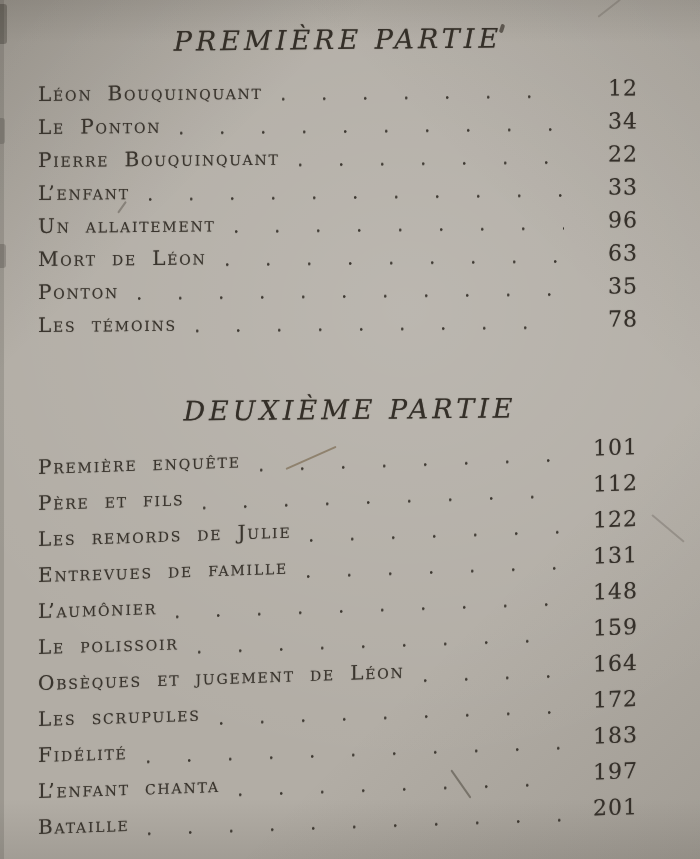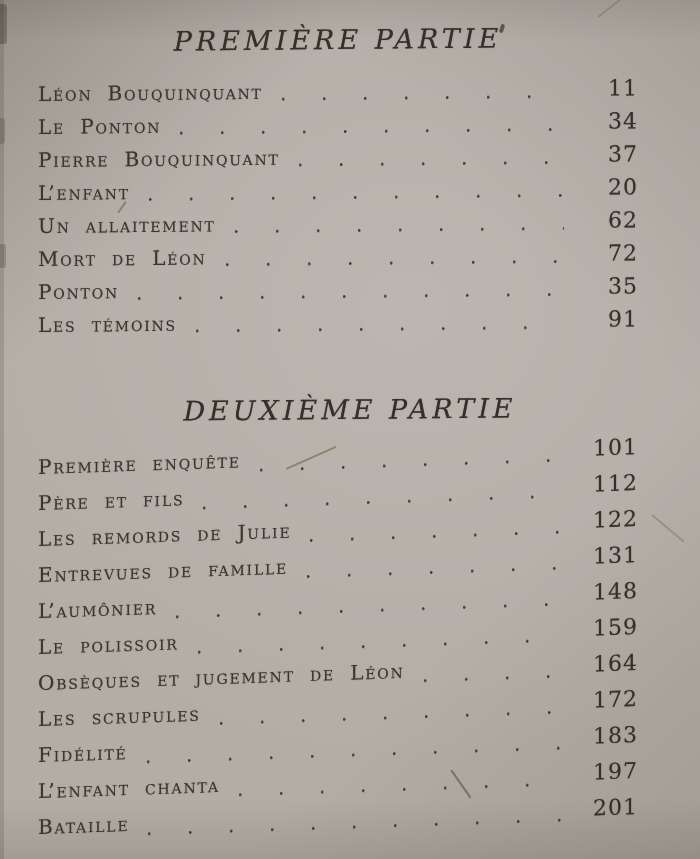--- a/index.html
+++ b/index.html
@@ -78,56 +78,56 @@
 <div class="edge e3"></div>
 
 <div class="content">
 
   <h1 class="part-title pt1">PREMIÈRE PARTIE</h1>
 
   <ul class="toc toc1">
     <li class="row">
       <span class="t">Léon Bouquinquant</span>
       <span class="leader"></span>
-      <span class="num">11</span>
+      <span class="num">12</span>
     </li>
     <li class="row">
       <span class="t">Le Ponton</span>
       <span class="leader"></span>
       <span class="num">34</span>
     </li>
     <li class="row">
       <span class="t">Pierre Bouquinquant</span>
       <span class="leader"></span>
-      <span class="num">37</span>
+      <span class="num">22</span>
     </li>
     <li class="row">
       <span class="t">L’enfant</span>
       <span class="leader"></span>
-      <span class="num">20</span>
+      <span class="num">33</span>
     </li>
     <li class="row">
       <span class="t">Un allaitement</span>
       <span class="leader"></span>
-      <span class="num">62</span>
+      <span class="num">96</span>
     </li>
     <li class="row">
       <span class="t">Mort de Léon</span>
       <span class="leader"></span>
-      <span class="num">72</span>
+      <span class="num">63</span>
     </li>
     <li class="row">
       <span class="t">Ponton</span>
       <span class="leader"></span>
       <span class="num">35</span>
     </li>
     <li class="row">
       <span class="t">Les témoins</span>
       <span class="leader"></span>
-      <span class="num">91</span>
+      <span class="num">78</span>
     </li>
   </ul>
 
   <h1 class="part-title pt2">DEUXIÈME PARTIE</h1>
 
   <ul class="toc toc2">
     <li class="row">
       <span class="t">Première enquête</span>
       <span class="leader"></span>
       <span class="num">101</span>

